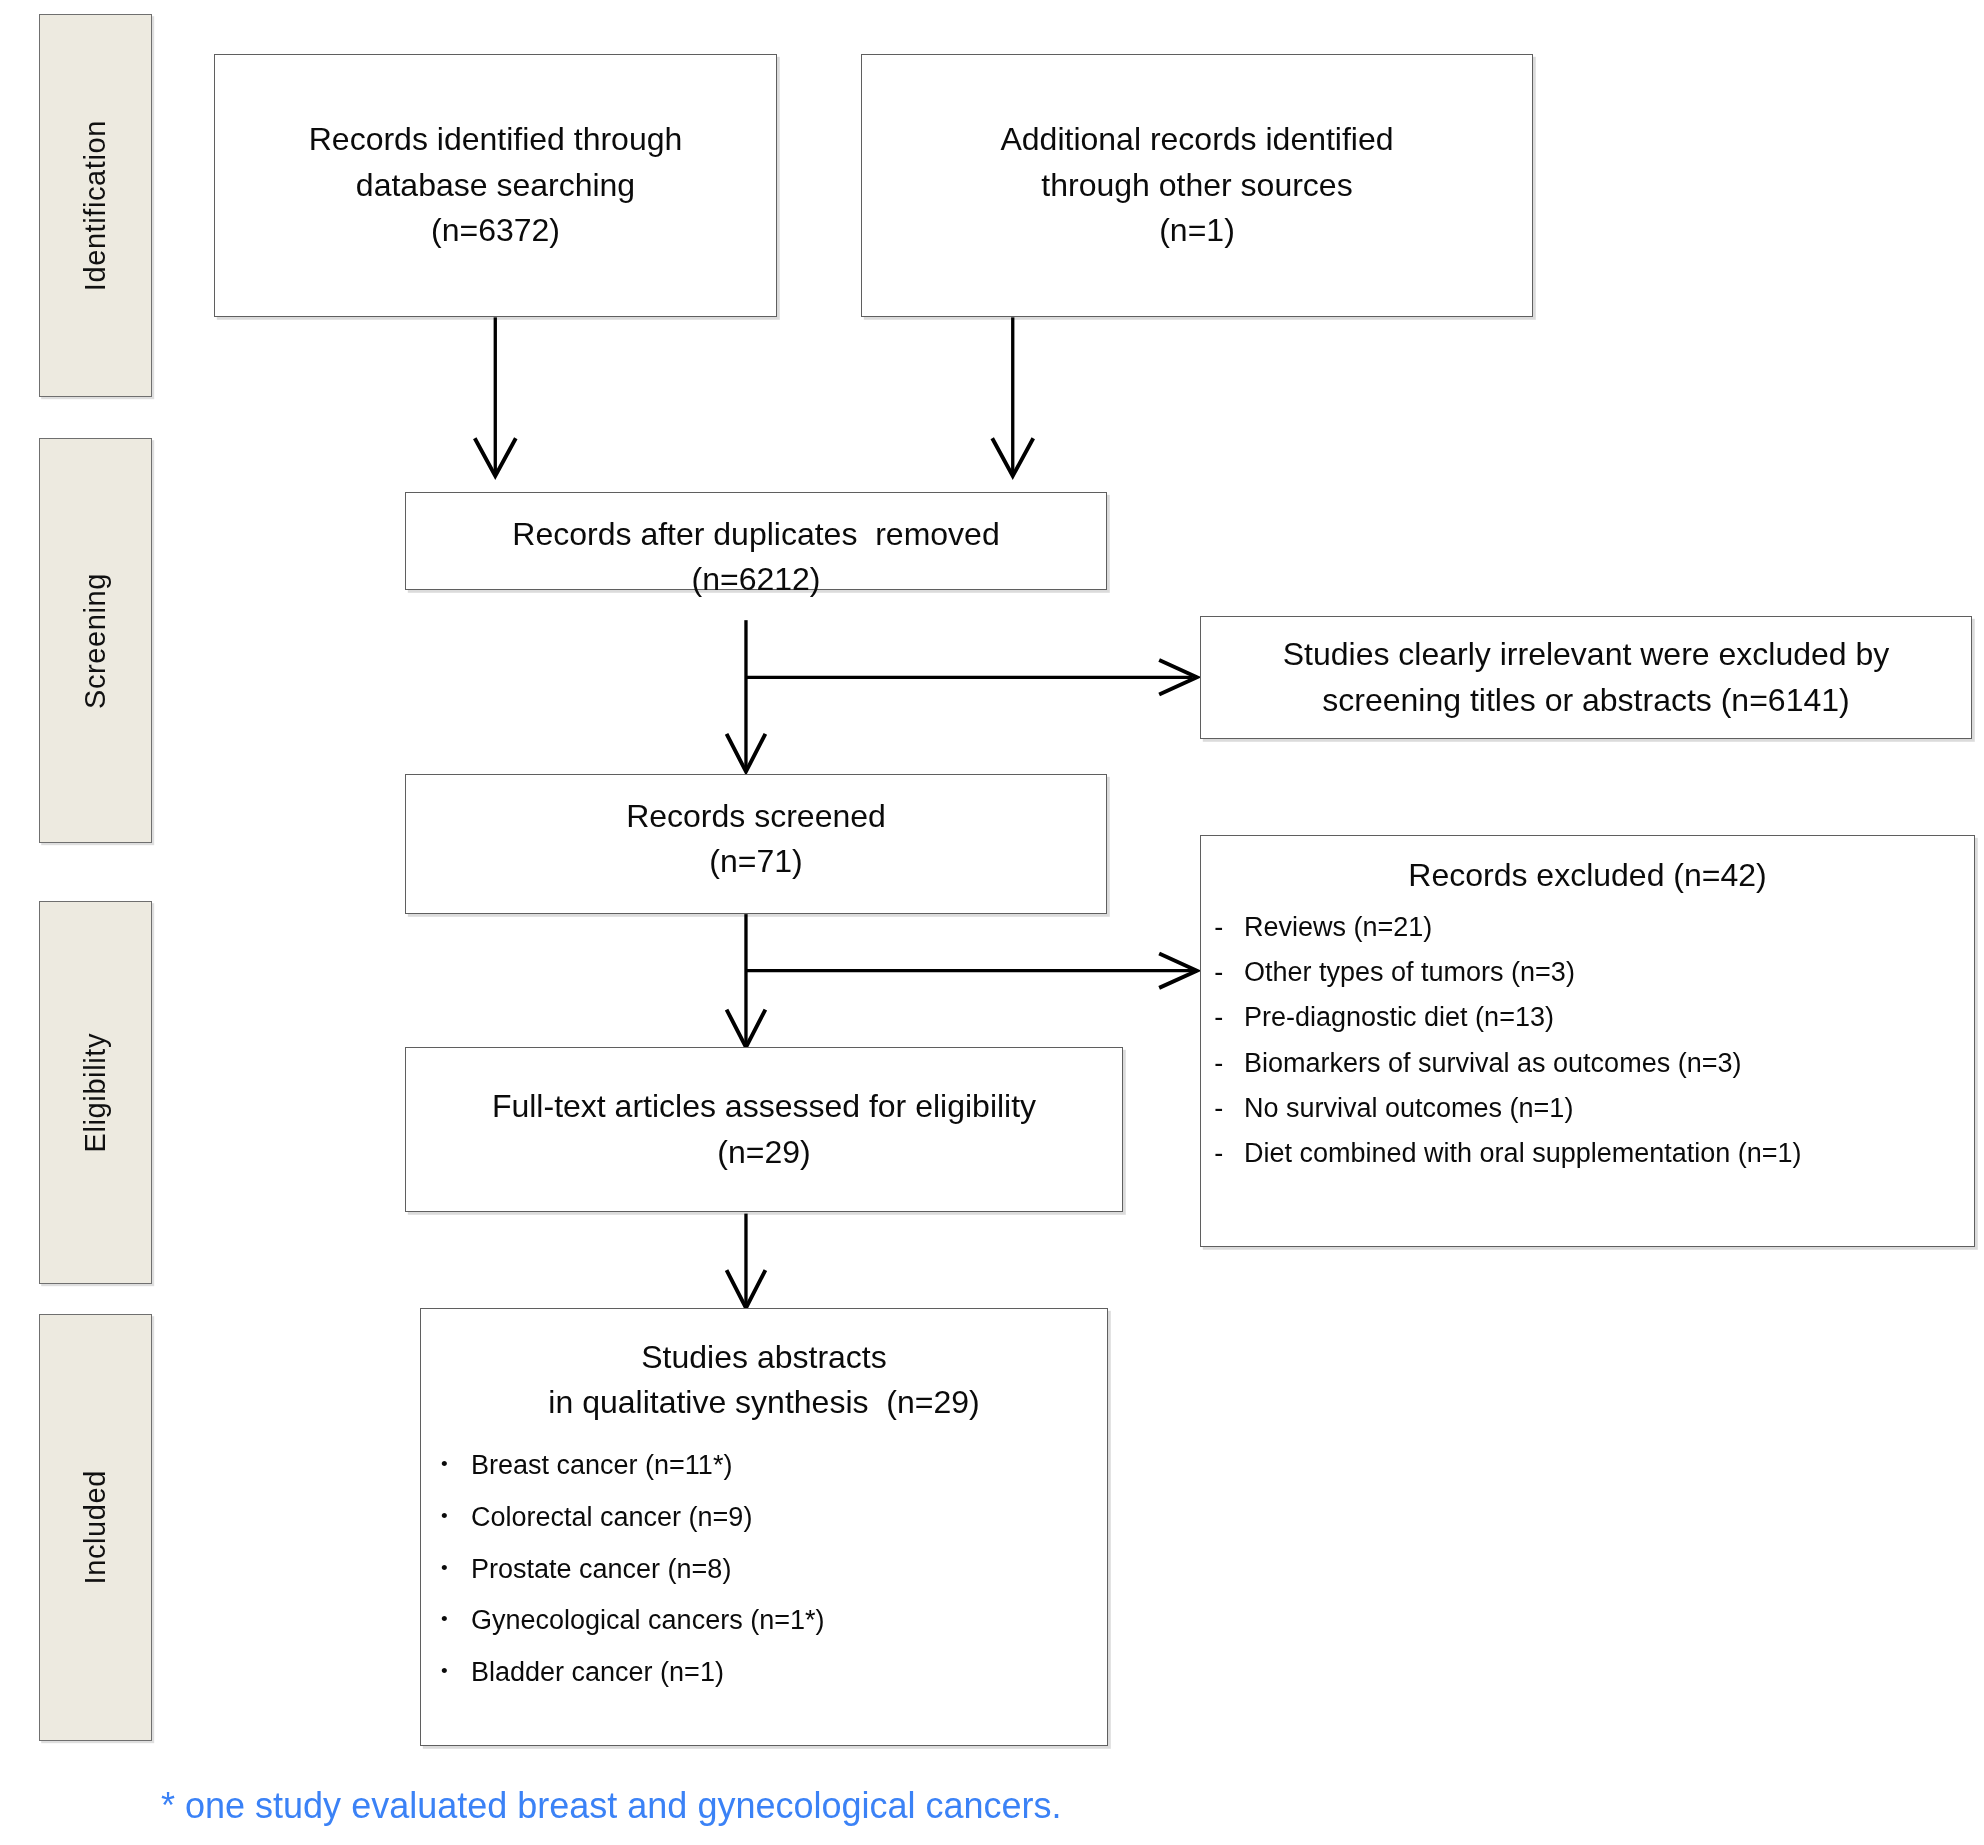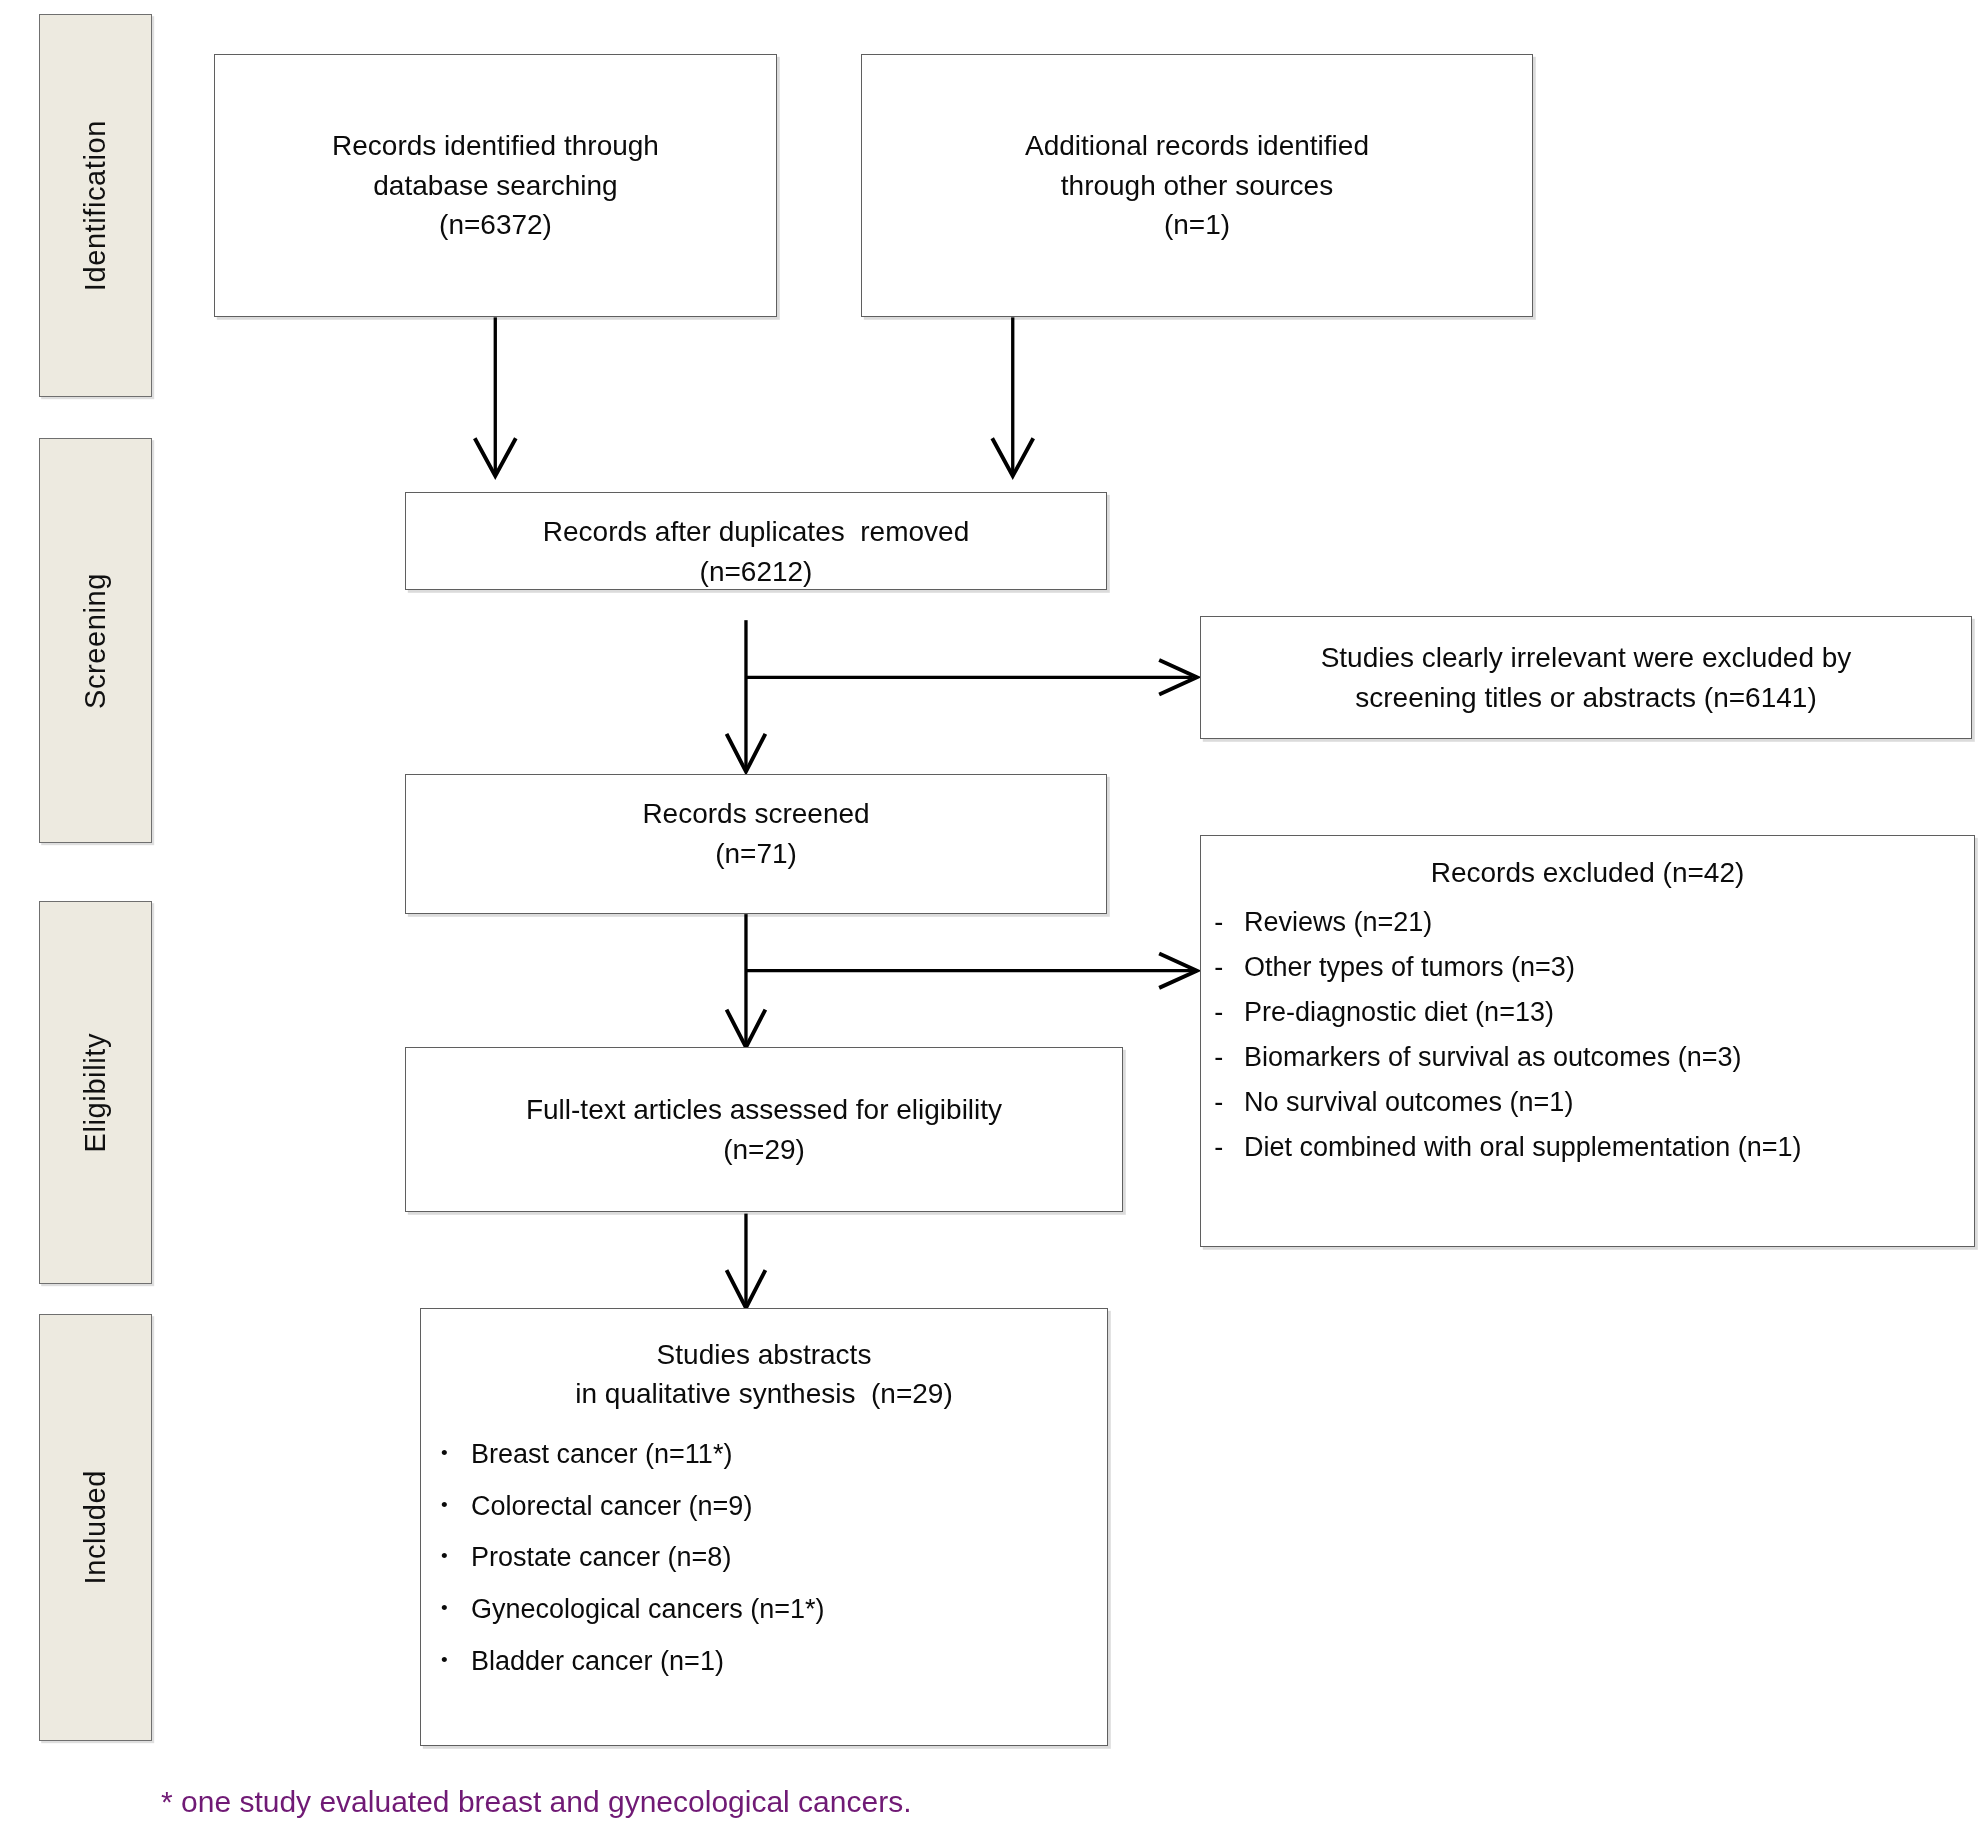--- a/index.html
+++ b/index.html
@@ -35,21 +35,21 @@
     box-sizing:border-box;
     box-shadow:2.8px 2.8px 0 rgba(0,0,0,.14);
   }
   .box-inner{
     width:100%;height:100%;
     display:flex;flex-direction:column;
     align-items:center;justify-content:center;
     box-sizing:border-box;
   }
   .box-line{
-    font-size:28px;
+    font-size:32px;
     color:#0b0b0b;
     text-align:right;
     line-height:1.42;
     white-space:pre;
   }
   
   .dash-list{
     list-style:none;
     margin:0;padding:0;
     width:100%;
@@ -87,22 +87,22 @@
   .dot-list li .txt{flex:1 1 auto;}
   
   svg.connectors{
     position:absolute;left:0;top:0;
     width:1985px;height:1846px;
     pointer-events:none;
   }
   
   .footnote{
     position:absolute;
-    font-size:30px;
-    color:#701a75;
+    font-size:36px;
+    color:#3b82f6;
     white-space:pre;
   }
   .hdr{}
 </style>
 </head>
 <body>
 
 <div id="page">
 
   <svg class="connectors" viewBox="0 0 3579 3328" xmlns="http://www.w3.org/2000/svg">

